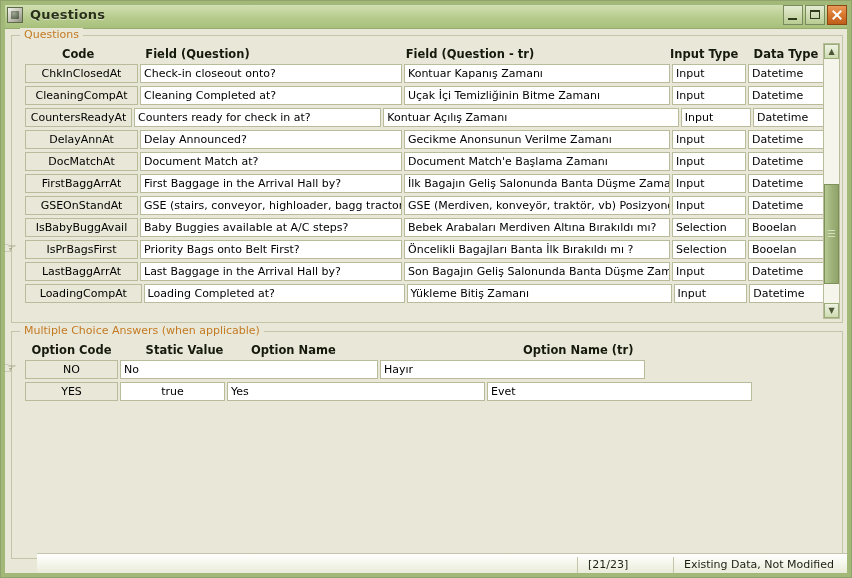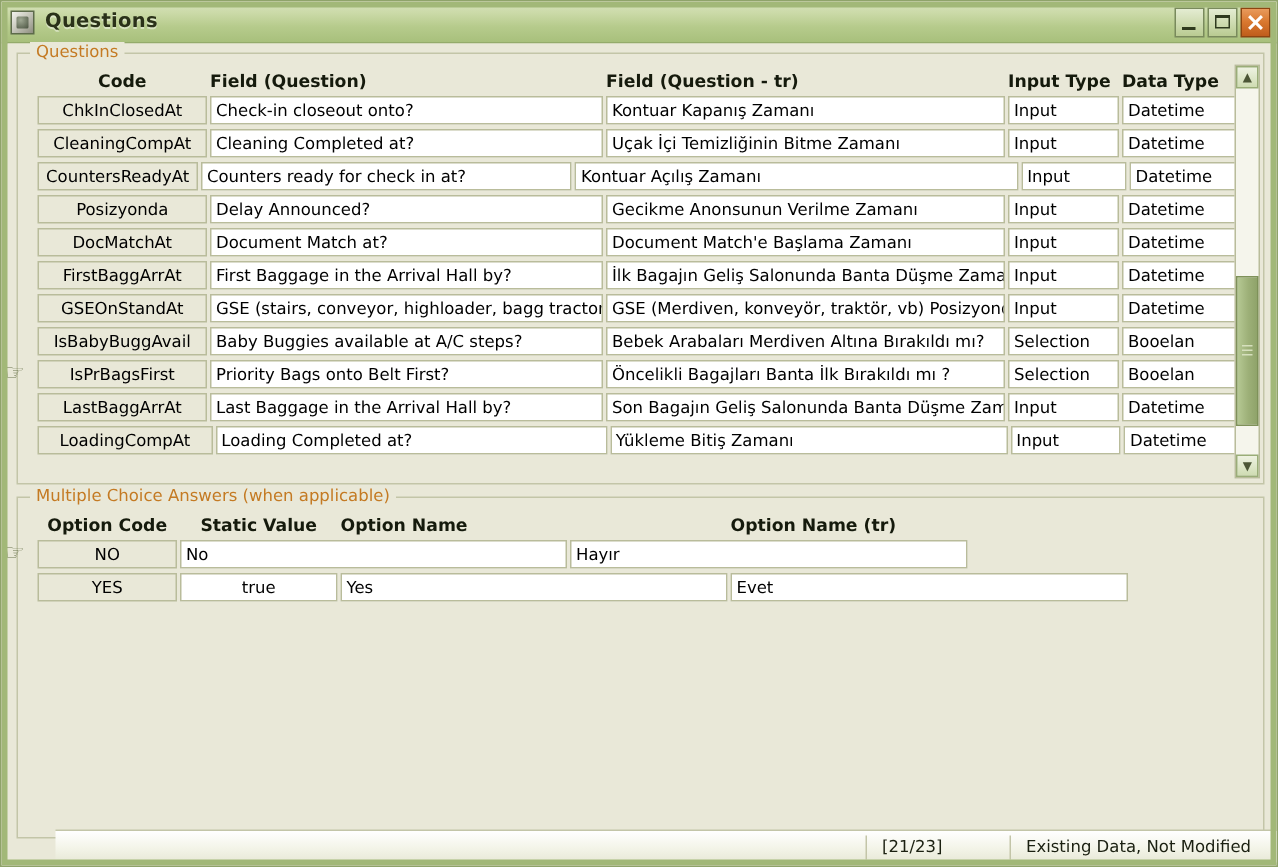--- a/index.html
+++ b/index.html
@@ -135,20 +135,21 @@
     position: absolute;
     font-size: 11px;
     color: #000;
   }
   .grid-header {
     display: flex;
     height: 19px;
     align-items: flex-end;
     padding-bottom: 1px;
     box-sizing: border-box;
+    gap: 12px;
   }
   .grid-header .hcell {
     font-weight: bold;
     font-size: 11.5px;
     color: #151a0c;
     box-sizing: border-box;
     overflow: hidden;
     white-space: nowrap;
   }
   .hcell.center { text-align: center; }
@@ -317,21 +318,21 @@
             <div class="cell" style="width: 78px; margin-right: 0px;">Datetime</div>
           </div>
           <div class="grid-row" style="position: relative;">
             <div class="cell readonly" style="width: 113px;">CountersReadyAt</div>
             <div class="cell" style="width: 262px;">Counters ready for check in at?</div>
             <div class="cell" style="width: 313px;">Kontuar Açılış Zamanı</div>
             <div class="cell" style="width: 74px;">Input</div>
             <div class="cell" style="width: 78px; margin-right: 0px;">Datetime</div>
           </div>
           <div class="grid-row" style="position: relative;">
-            <div class="cell readonly" style="width: 113px;">Posizyonda</div>
+            <div class="cell readonly" style="width: 113px;">DelayAnnAt</div>
             <div class="cell" style="width: 262px;">Delay Announced?</div>
             <div class="cell" style="width: 266px;">Gecikme Anonsunun Verilme Zamanı</div>
             <div class="cell" style="width: 74px;">Input</div>
             <div class="cell" style="width: 78px; margin-right: 0px;">Datetime</div>
           </div>
           <div class="grid-row" style="position: relative;">
             <div class="cell readonly" style="width: 113px;">DocMatchAt</div>
             <div class="cell" style="width: 262px;">Document Match at?</div>
             <div class="cell" style="width: 266px;">Document Match'e Başlama Zamanı</div>
             <div class="cell" style="width: 74px;">Input</div>

